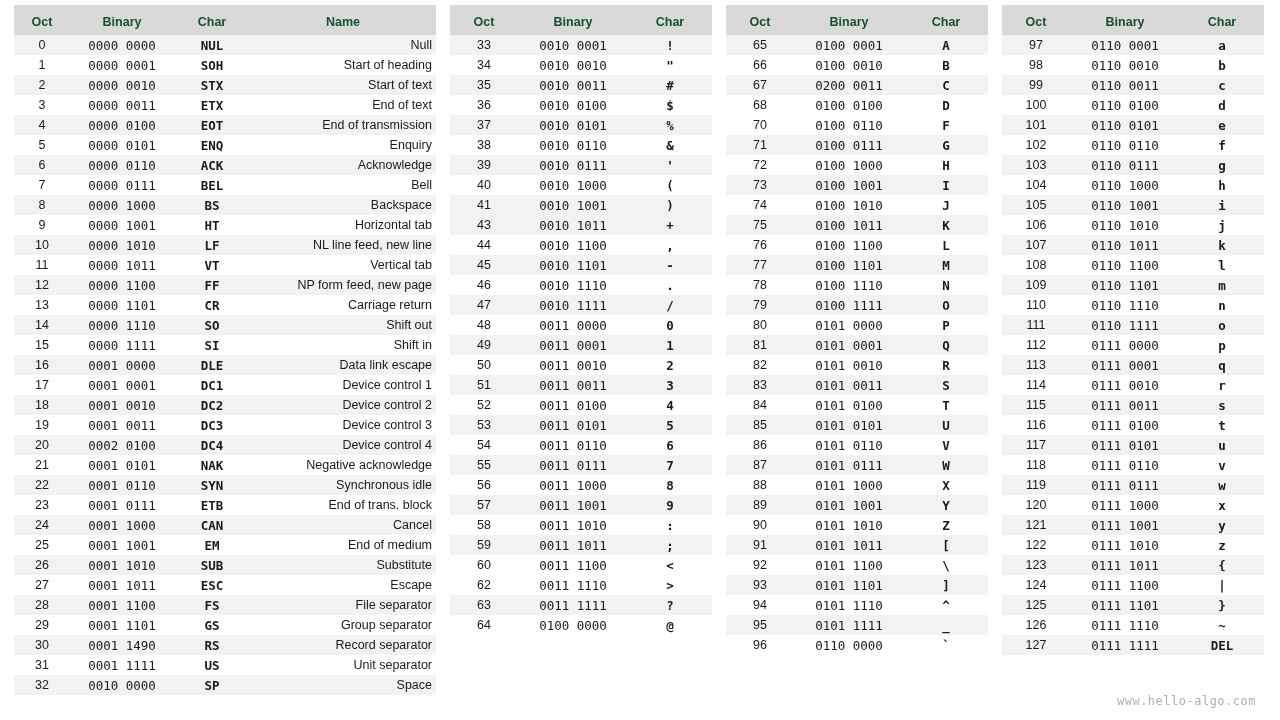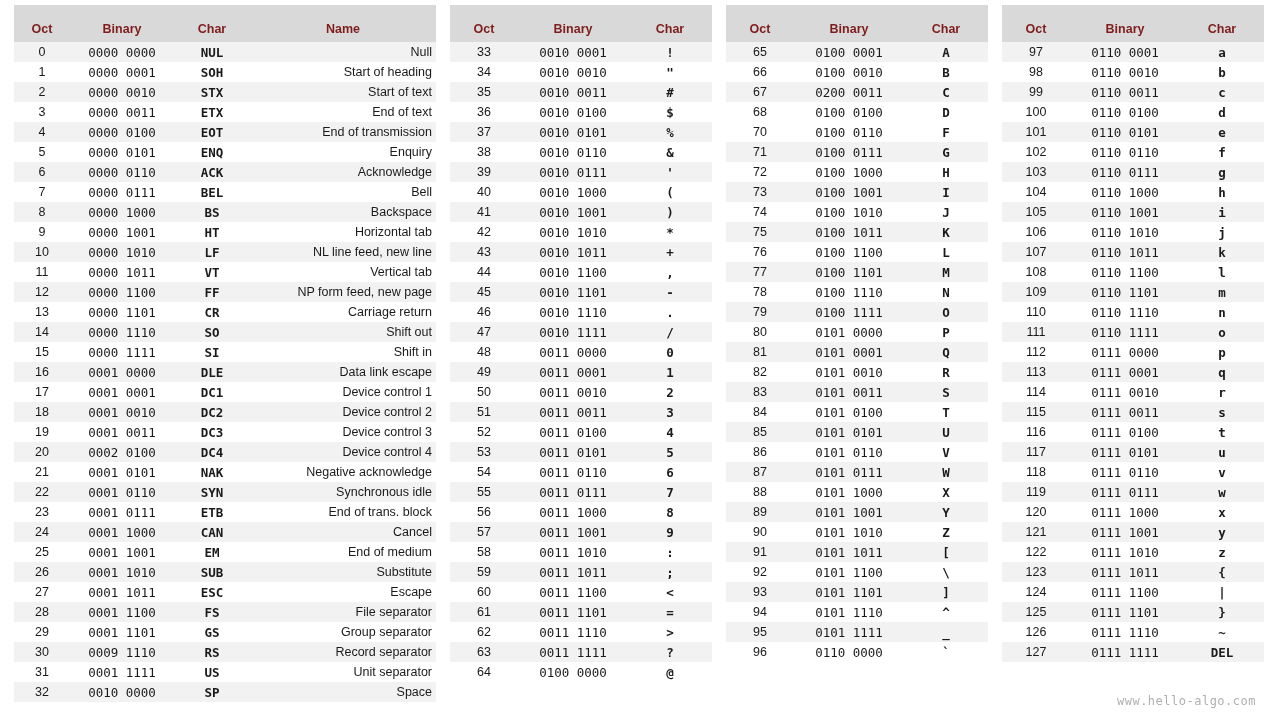--- a/index.html
+++ b/index.html
@@ -26,26 +26,26 @@
     padding: 5px 8px 0 14px;
     box-sizing: border-box;
   }
   table.ascii {
     border-collapse: collapse;
     background: #ffffff;
     table-layout: fixed;
   }
   table.ascii th {
     background: #d9d9d9;
-    color: #7f1d1d;
+    color: #14532d;
     font-family: "Liberation Sans", sans-serif;
     font-size: 12.5px;
     font-weight: bold;
     text-align: center;
-    padding: 17px 4px 6px 4px;
+    padding: 10px 4px 6px 4px;
     border: none;
     white-space: nowrap;
   }
   table.ascii td {
     font-size: 12.5px;
     color: #1a1a1a;
     padding: 2px 4px;
     border: none;
     height: 16px;
     white-space: nowrap;
@@ -299,21 +299,21 @@
             <td class="c-name">File separator</td>
           </tr>
           <tr class="even">
             <td class="c-oct">29</td>
             <td class="c-bin">0001 1101</td>
             <td class="c-char">GS</td>
             <td class="c-name">Group separator</td>
           </tr>
           <tr class="odd">
             <td class="c-oct">30</td>
-            <td class="c-bin">0009 1110</td>
+            <td class="c-bin">0001 1490</td>
             <td class="c-char">RS</td>
             <td class="c-name">Record separator</td>
           </tr>
           <tr class="even">
             <td class="c-oct">31</td>
             <td class="c-bin">0001 1111</td>
             <td class="c-char">US</td>
             <td class="c-name">Unit separator</td>
           </tr>
           <tr class="odd">
@@ -376,25 +376,20 @@
           <tr class="even">
             <td class="c-oct">40</td>
             <td class="c-bin">0010 1000</td>
             <td class="c-char">(</td>
           </tr>
           <tr class="odd">
             <td class="c-oct">41</td>
             <td class="c-bin">0010 1001</td>
             <td class="c-char">)</td>
           </tr>
-          <tr class="even">
-            <td class="c-oct">42</td>
-            <td class="c-bin">0010 1010</td>
-            <td class="c-char">*</td>
-          </tr>
           <tr class="odd">
             <td class="c-oct">43</td>
             <td class="c-bin">0010 1011</td>
             <td class="c-char">+</td>
           </tr>
           <tr class="even">
             <td class="c-oct">44</td>
             <td class="c-bin">0010 1100</td>
             <td class="c-char">,</td>
           </tr>
@@ -470,25 +465,20 @@
           </tr>
           <tr class="odd">
             <td class="c-oct">59</td>
             <td class="c-bin">0011 1011</td>
             <td class="c-char">;</td>
           </tr>
           <tr class="even">
             <td class="c-oct">60</td>
             <td class="c-bin">0011 1100</td>
             <td class="c-char">&lt;</td>
-          </tr>
-          <tr class="odd">
-            <td class="c-oct">61</td>
-            <td class="c-bin">0011 1101</td>
-            <td class="c-char">=</td>
           </tr>
           <tr class="even">
             <td class="c-oct">62</td>
             <td class="c-bin">0011 1110</td>
             <td class="c-char">&gt;</td>
           </tr>
           <tr class="odd">
             <td class="c-oct">63</td>
             <td class="c-bin">0011 1111</td>
             <td class="c-char">?</td>

